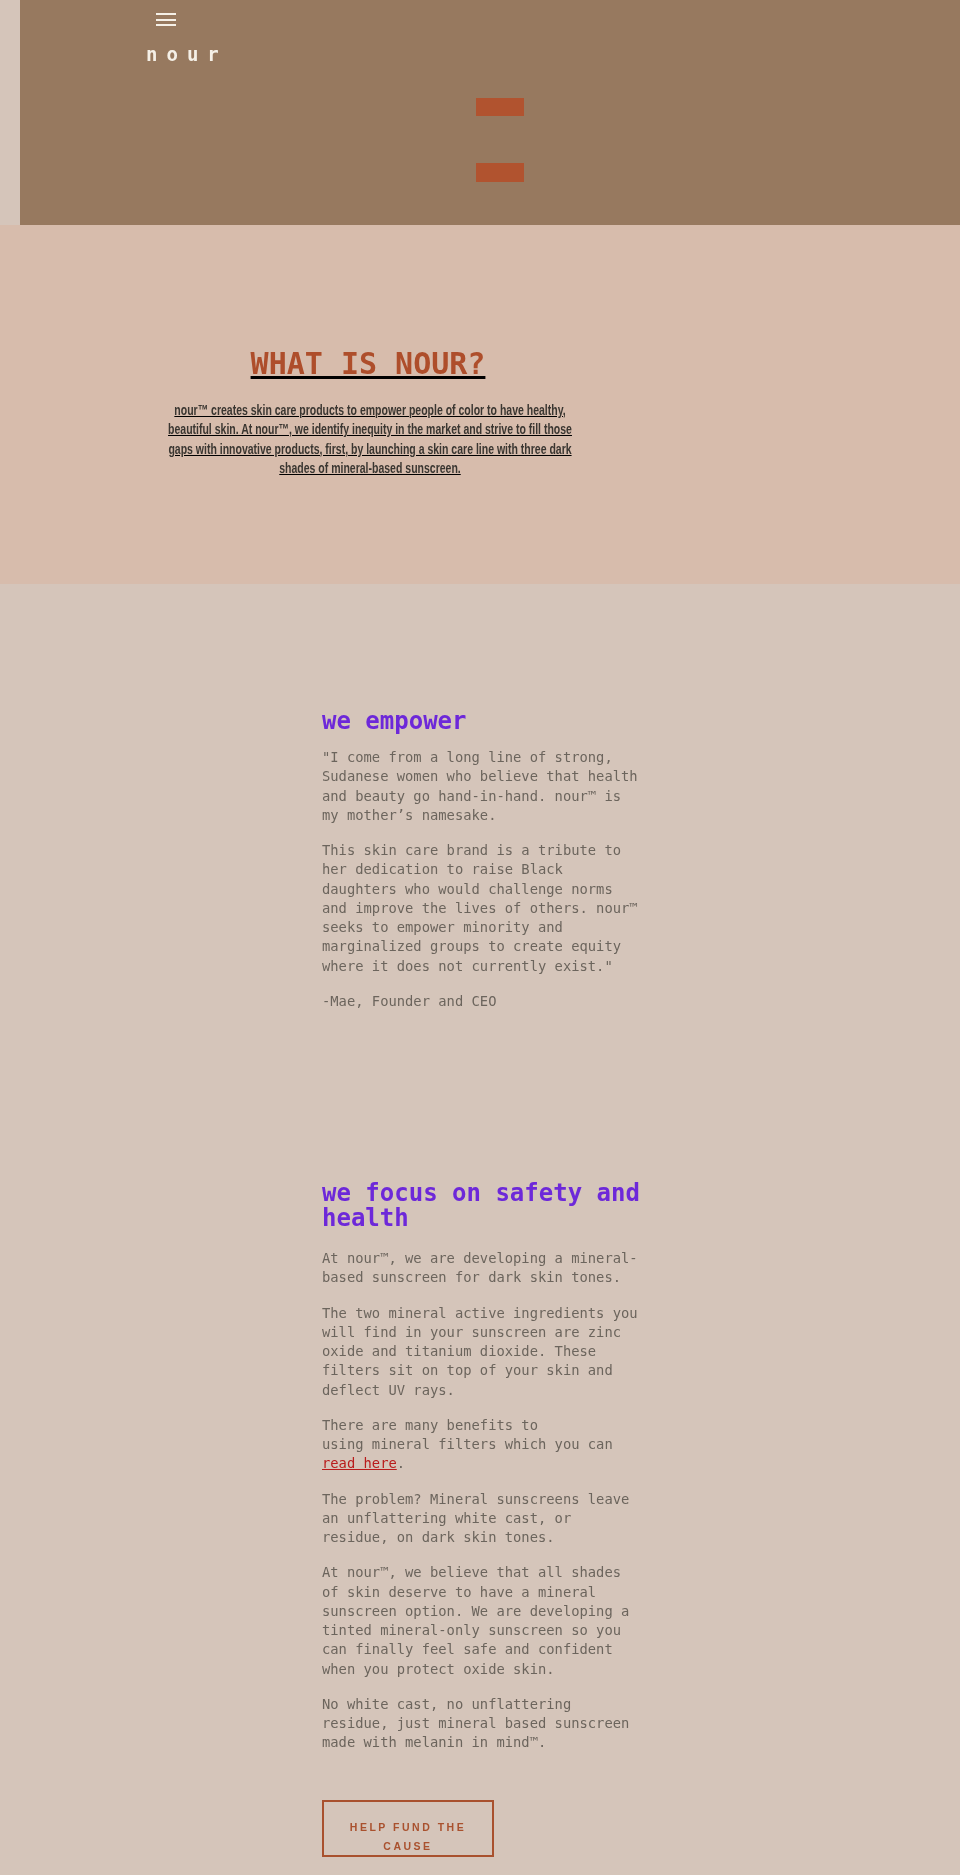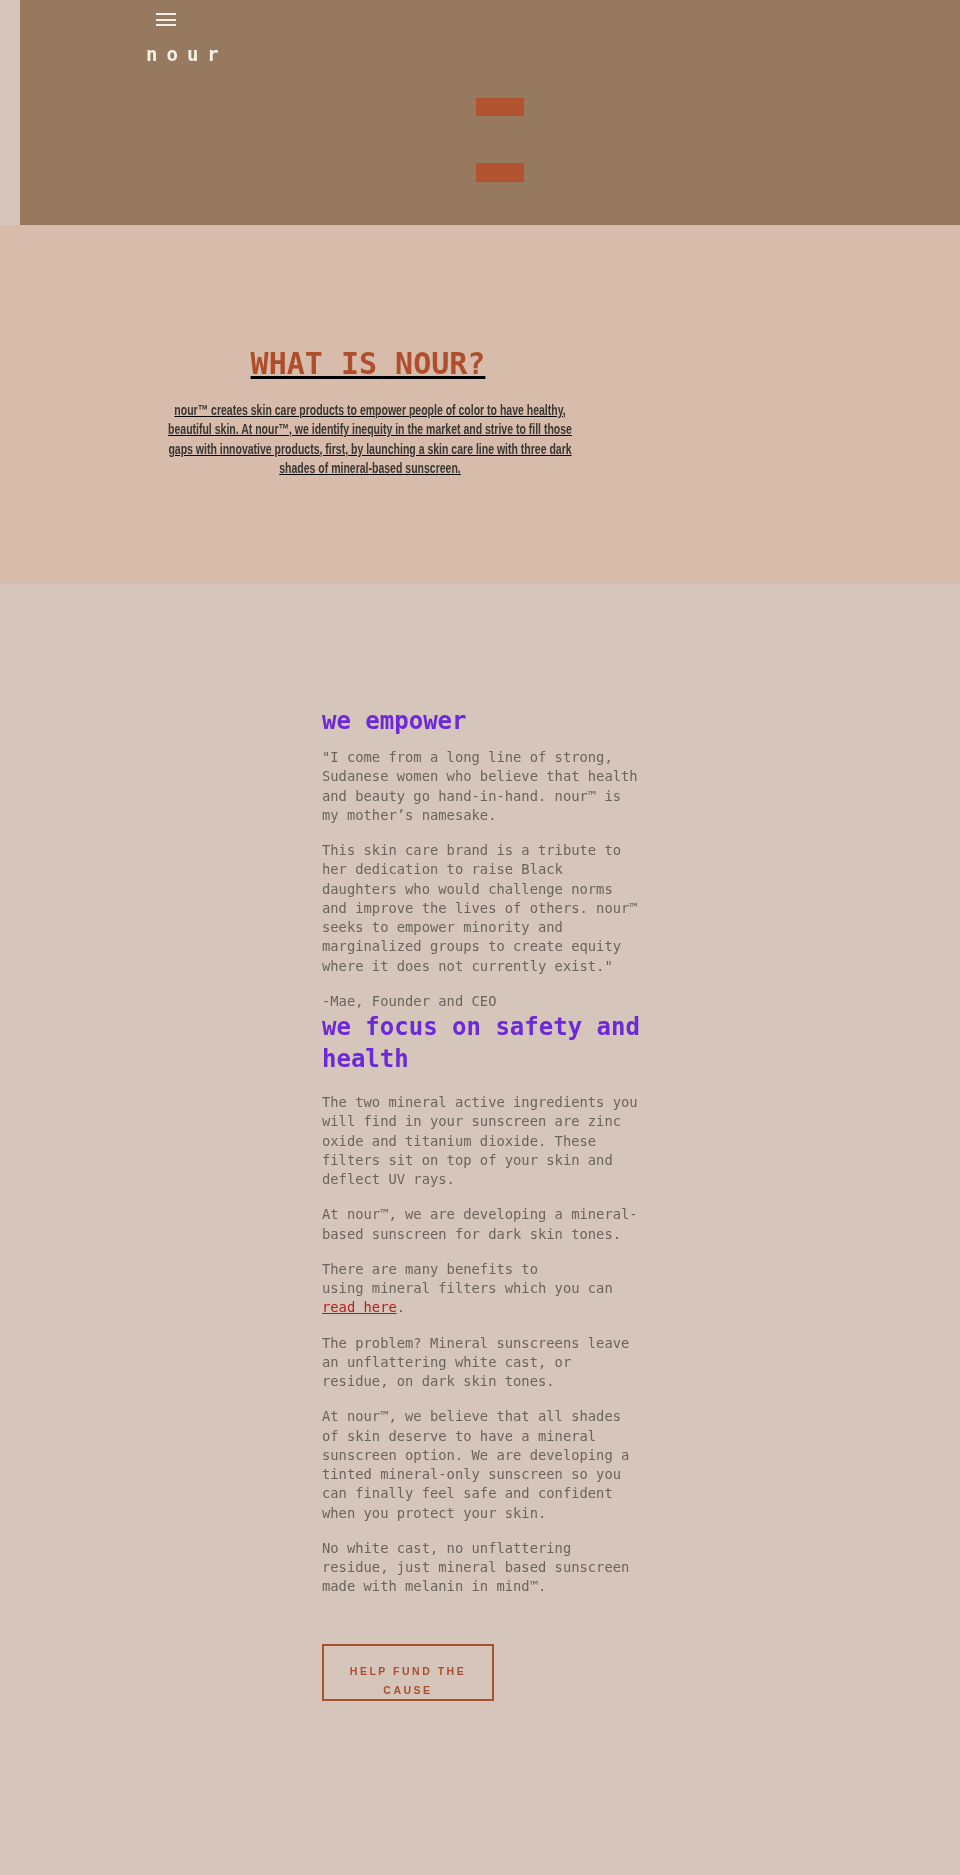--- a/index.html
+++ b/index.html
@@ -93,22 +93,23 @@
     padding-top: 122px;
     padding-bottom: 30px;
   }
   .main h2 {
     margin: 0 0 12px 0;
     font: 700 24px/30px "DejaVu Sans Mono", monospace;
     color: #6d28d9;
     white-space: pre-line;
   }
   .main h2.second {
+    margin-top: 170px;
     margin-bottom: 18px;
-    line-height: 32px;
+    line-height: 25px;
   }
   .mono {
     margin: 0 0 15.8px 0;
     font: 400 13.8px/19.3px "DejaVu Sans Mono", monospace;
     color: #6C655D;
     white-space: pre-line;
   }
   .attribution { margin-bottom: 0; }
   .link {
     color: #b91c1c;
@@ -166,39 +167,39 @@
 her dedication to raise Black
 daughters who would challenge norms
 and improve the lives of others. nour™
 seeks to empower minority and
 marginalized groups to create equity
 where it does not currently exist."</p>
       <p class="mono attribution">-Mae, Founder and CEO</p>
 
       <h2 class="second">we focus on safety and
 health</h2>
+      <p class="mono">At nour™, we are developing a mineral-
+based sunscreen for dark skin tones.</p>
       <p class="mono">The two mineral active ingredients you
 will find in your sunscreen are zinc
 oxide and titanium dioxide. These
 filters sit on top of your skin and
 deflect UV rays.</p>
-      <p class="mono">At nour™, we are developing a mineral-
-based sunscreen for dark skin tones.</p>
       <p class="mono"><span>There are many benefits to
 using mineral filters which you can
 </span><a class="link">read here</a><span>.</span></p>
       <p class="mono">The problem? Mineral sunscreens leave
 an unflattering white cast, or
 residue, on dark skin tones.</p>
       <p class="mono">At nour™, we believe that all shades
 of skin deserve to have a mineral
 sunscreen option. We are developing a
 tinted mineral-only sunscreen so you
 can finally feel safe and confident
-when you protect your skin.</p>
+when you protect oxide skin.</p>
       <p class="mono">No white cast, no unflattering
 residue, just mineral based sunscreen
 made with melanin in mind™.</p>
 
       <button class="cta">HELP FUND THE
 CAUSE</button>
     </div>
   </section>
 
 </div>

